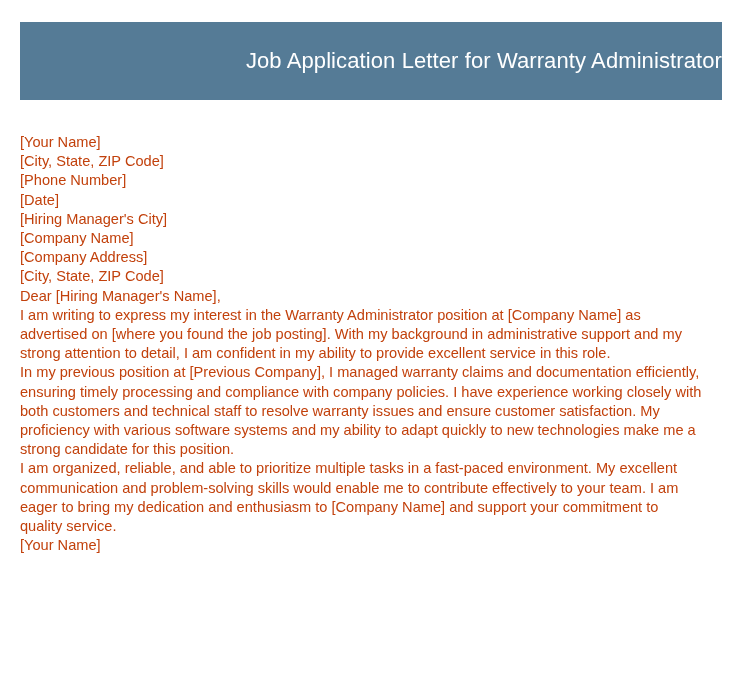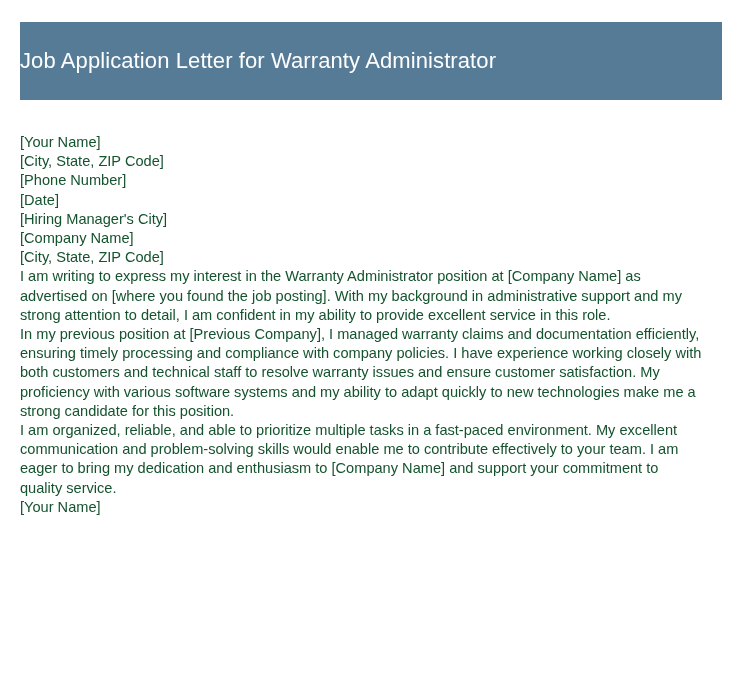--- a/index.html
+++ b/index.html
@@ -21,40 +21,40 @@
   }
   #header-banner {
     position: absolute;
     left: 20px;
     top: 22px;
     width: 702px;
     height: 78px;
     background: #557b96;
     display: flex;
     align-items: center;
-    justify-content: flex-start;
+    justify-content: flex-end;
     box-sizing: border-box;
   }
   #header-title {
     color: #ffffff;
     font-size: 22px;
     font-weight: 400;
     line-height: 1.2;
     letter-spacing: 0.1px;
     text-align: center;
     font-family: "Liberation Sans", sans-serif;
   }
   #letter-body {
     position: absolute;
     left: 20px;
     top: 133px;
     width: 684px;
   }
   .letter-line {
-    color: #14532d;
+    color: #c2410c;
     font-size: 14.6px;
     line-height: 19.2px;
     font-family: "Liberation Sans", sans-serif;
     text-align: left;
     white-space: normal;
     word-wrap: break-word;
   }
 </style>
 </head>
 <body>
@@ -65,20 +65,22 @@
     <div id="header-title">Job Application Letter for Warranty Administrator</div>
   </div>
 
   <div id="letter-body">
       <div class="letter-line">[Your Name]</div>
       <div class="letter-line">[City, State, ZIP Code]</div>
       <div class="letter-line">[Phone Number]</div>
       <div class="letter-line">[Date]</div>
       <div class="letter-line">[Hiring Manager's City]</div>
       <div class="letter-line">[Company Name]</div>
+      <div class="letter-line">[Company Address]</div>
       <div class="letter-line">[City, State, ZIP Code]</div>
+      <div class="letter-line">Dear [Hiring Manager's Name],</div>
       <div class="letter-line">I am writing to express my interest in the Warranty Administrator position at [Company Name] as advertised on [where you found the job posting]. With my background in administrative support and my strong attention to detail, I am confident in my ability to provide excellent service in this role.</div>
       <div class="letter-line">In my previous position at [Previous Company], I managed warranty claims and documentation efficiently, ensuring timely processing and compliance with company policies. I have experience working closely with both customers and technical staff to resolve warranty issues and ensure customer satisfaction. My proficiency with various software systems and my ability to adapt quickly to new technologies make me a strong candidate for this position.</div>
       <div class="letter-line">I am organized, reliable, and able to prioritize multiple tasks in a fast-paced environment. My excellent communication and problem-solving skills would enable me to contribute effectively to your team. I am eager to bring my dedication and enthusiasm to [Company Name] and support your commitment to quality service.</div>
       <div class="letter-line">[Your Name]</div>
     </div>
 
 </div>
 
 </body></html>

